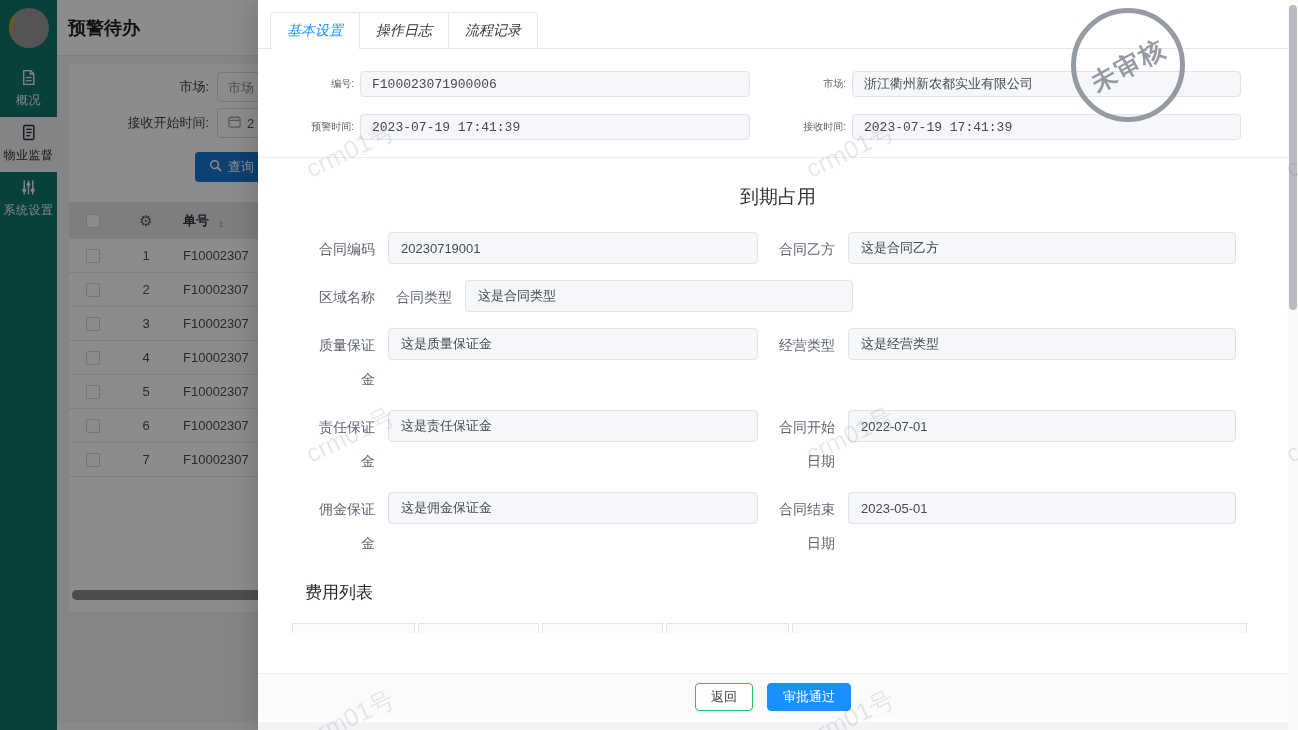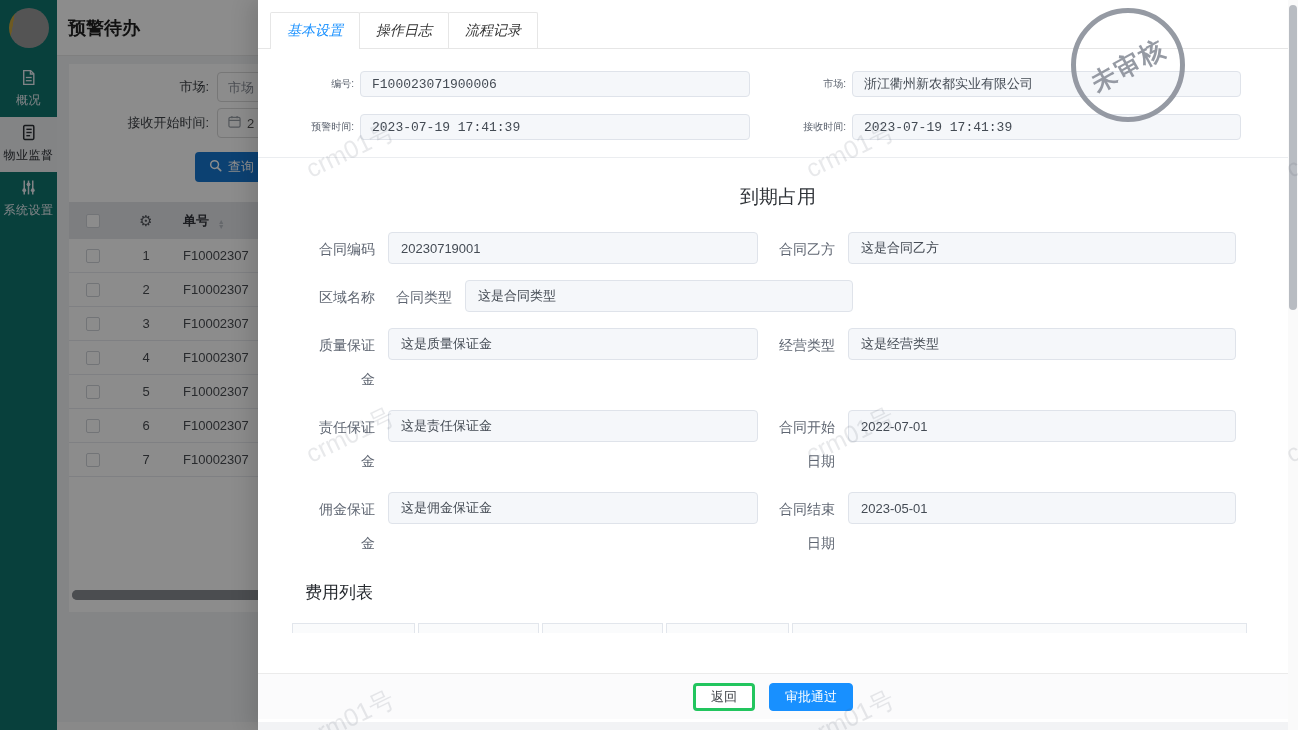--- a/index.html
+++ b/index.html
@@ -80,21 +80,21 @@
   .fee-title { font-size:17px; color:#262a2f; font-weight:500; margin:21px 0 0 47px; }
   .fee-table { display:flex; margin:19px 0 0 34px; height:10px; }
   .fee-cell { background:#fafbfc; border:1px solid #e2e6ec; border-bottom:none; margin-right:3px; }
   .fee-cell:nth-child(1){width:123px;} .fee-cell:nth-child(2){width:121px;}
   .fee-cell:nth-child(3){width:121px;} .fee-cell:nth-child(4){width:123px;}
   .fee-cell:nth-child(5){width:455px; margin-right:0;}
 
   .footer { position:absolute; left:0; right:10px; bottom:0; height:57px; background:#fff; }
   .footer-bar { height:46px; background:#fbfbfc; border-top:1px solid #ebebeb; display:flex; align-items:center;
                 justify-content:center; gap:14px; }
-  .btn-back { height:28px; padding:0 15px; background:#fff; border:3px solid #22c55e; border-radius:4px;
+  .btn-back { height:28px; padding:0 15px; background:#fff; border:1px solid #22c55e; border-radius:4px;
               font-size:13px; color:#3c3f45; cursor:pointer; font-family:inherit; }
   .btn-approve { height:28px; padding:0 15px; background:#1890ff; border:1px solid #1890ff; border-radius:4px;
                  font-size:13px; color:#fff; cursor:pointer; font-family:inherit; }
   .footer-strip { position:absolute; left:0; right:0; bottom:0; height:8px; background:#f2f3f5; }
 
   
   .vtrack { position:absolute; right:0; top:0; width:10px; height:730px; background:#fafafa; }
   .vthumb { position:absolute; right:1px; top:5px; width:8px; height:305px; border-radius:4px; background:#b8bcc2; }
 
   

